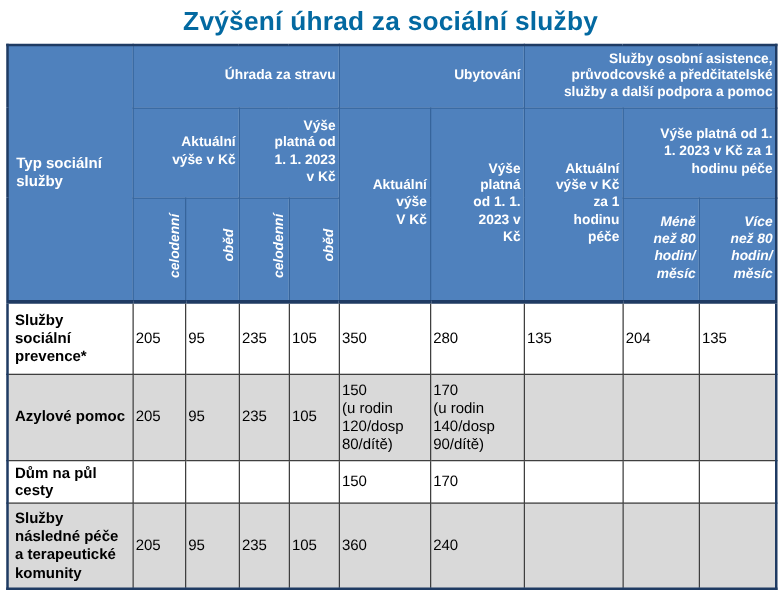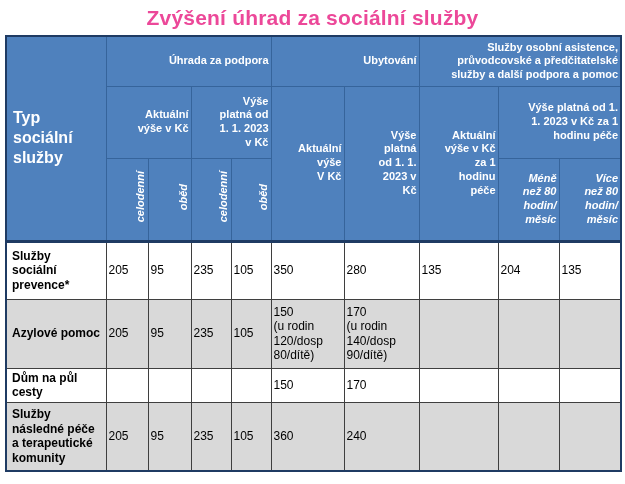--- a/index.html
+++ b/index.html
@@ -8,21 +8,21 @@
     width: 625px;
     height: 484px;
     background: #ffffff;
     font-family: "Liberation Sans", sans-serif;
     overflow: hidden;
   }
   .title {
     text-align: center;
     font-size: 21px;
     font-weight: bold;
-    color: #ec4899;
+    color: #0369a1;
     padding-top: 6px;
     letter-spacing: 0.2px;
   }
   table.payments {
     border-collapse: collapse;
     table-layout: fixed;
     width: 615px;
     margin: 5px 0 0 5px;
     border: 2px solid #1F3B63;
   }
@@ -39,21 +39,21 @@
     line-height: 1.25;
     padding: 1px 2px;
   }
   thead tr.row-groups th { height: 50px; }
   thead tr.row-sub th { height: 72px; }
   thead tr.row-vert th { height: 83px; font-style: italic; }
   thead tr.row-vert th, thead th.spans-bottom { border-bottom: 3px solid #1F3B63; }
   th.typ-cell {
     text-align: left;
     padding-left: 6px;
-    font-size: 16px;
+    font-size: 12px;
     border-bottom: 3px solid #1F3B63;
   }
   th.vert { vertical-align: middle; }
   th.vert .vtxt {
     display: inline-block;
     writing-mode: vertical-rl;
     transform: rotate(180deg);
     font-size: 11px;
     font-weight: bold;
     white-space: nowrap;
@@ -98,21 +98,21 @@
         <col style="width:73px">
       <col style="width:75px">
         <col style="width:79px">
         <col style="width:61px">
       <col style="width:62px">
     </colgroup>
     <thead>
       <tr class="row-groups">
         <th class="typ-cell" rowspan="3">Typ sociální
 služby</th>
-        <th colspan="4">Úhrada za podpora</th>
+        <th colspan="4">Úhrada za stravu</th>
         <th colspan="2">Ubytování</th>
         <th colspan="3">Služby osobní asistence,
 průvodcovské a předčitatelské
 služby a další podpora a pomoc</th>
       </tr>
       <tr class="row-sub">
         <th colspan="2">Aktuální
 výše v Kč</th>
         <th colspan="2">Výše
 platná od

